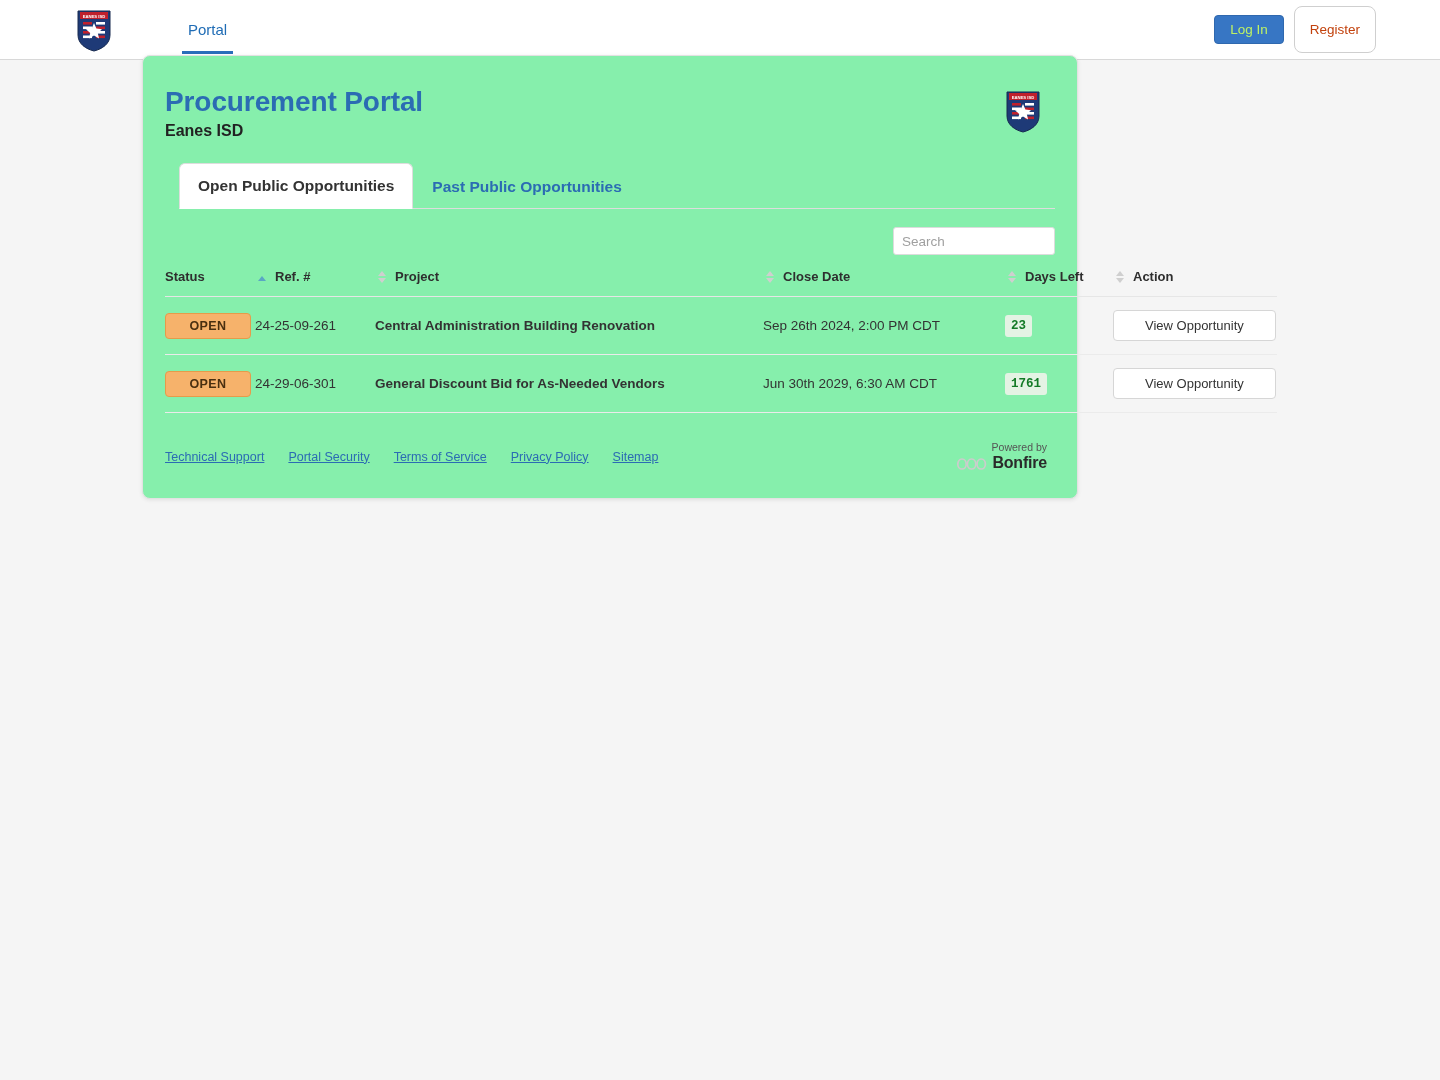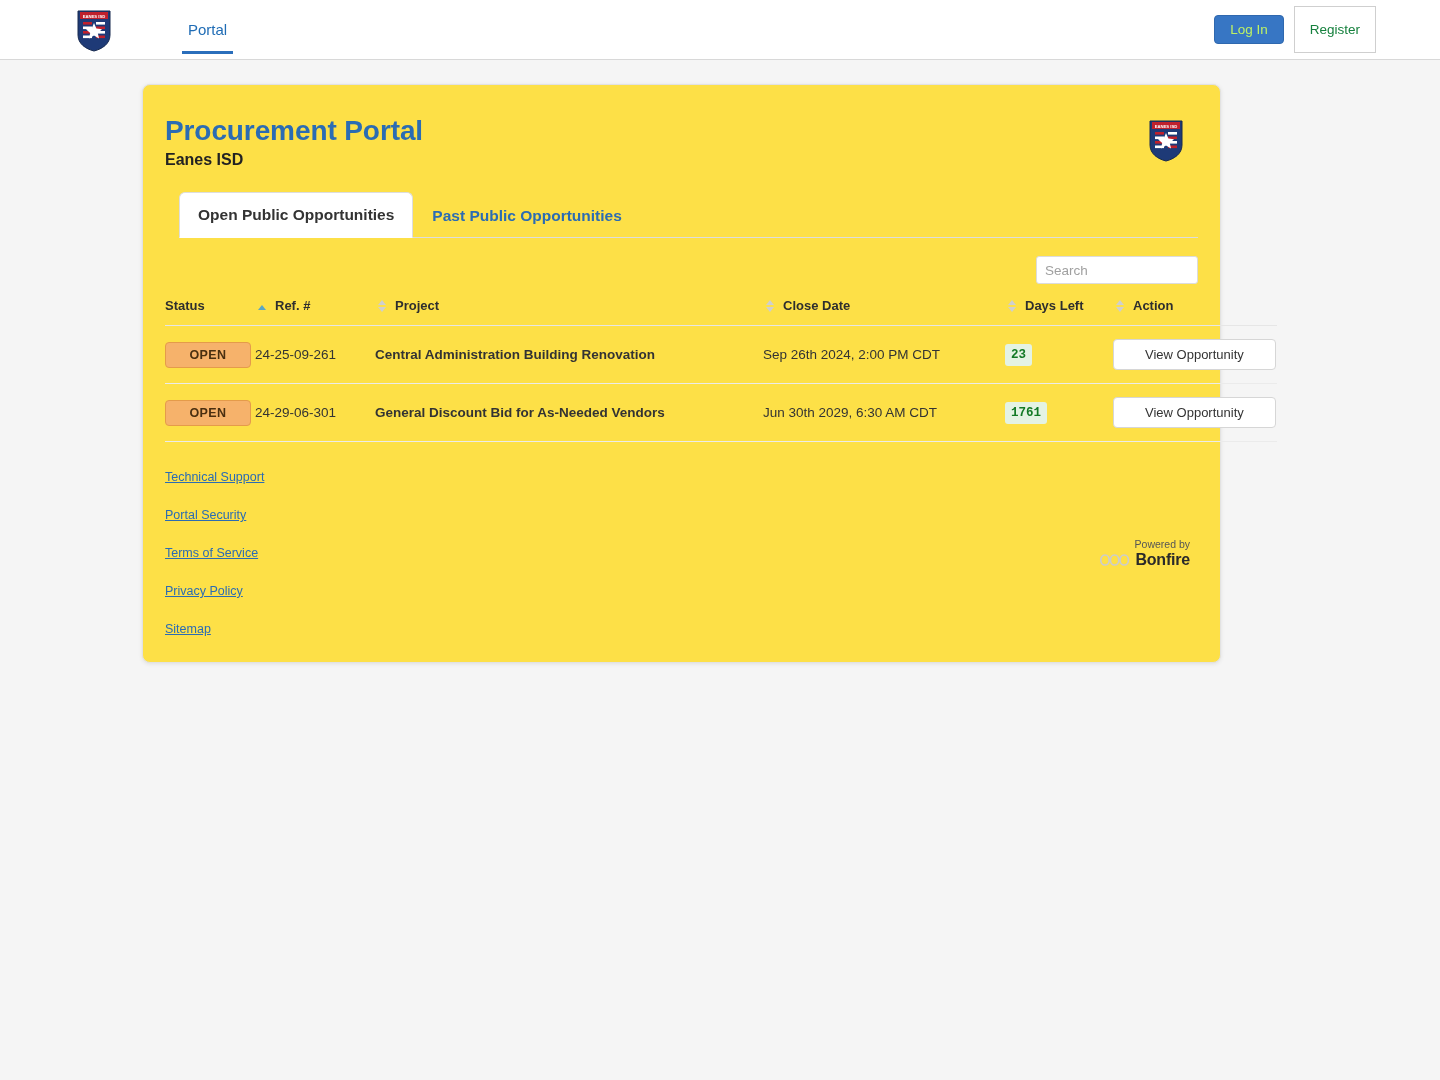--- a/index.html
+++ b/index.html
@@ -68,35 +68,35 @@
     font-size: 13.5px;
     font-weight: 400;
     border-radius: 4px;
     padding: 7px 15px;
     cursor: pointer;
     line-height: 1;
   }
   .btn-register {
     background: #ffffff;
     border: 1px solid #cfcfcf;
-    color: #15803d;
+    color: #c2410c;
     font-size: 13.5px;
-    border-radius: 0;
+    border-radius: 8px;
     padding: 16px 15px;
     cursor: pointer;
     line-height: 1;
   }
 
   
   .card {
     position: absolute;
     left: 142px;
-    top: 84px;
-    width: 1079px;
-    background: #fde047;
+    top: 55px;
+    width: 936px;
+    background: #86efac;
     border: 1px solid #e2e2e2;
     border-radius: 8px;
     box-shadow: 0 1px 4px rgba(0,0,0,0.09);
     padding: 22px 22px 0 22px;
   }
   .card-head {
     display: flex;
     align-items: flex-start;
     justify-content: space-between;
     padding: 8px 0 22px 0;
@@ -260,21 +260,21 @@
     line-height: 1;
   }
 
   
   .card-footer {
     display: flex;
     align-items: center;
     justify-content: space-between;
     padding: 28px 0 26px 0;
   }
-  .footer-links { display: flex; gap: 24px; flex-direction: column; }
+  .footer-links { display: flex; gap: 24px; }
   .footer-links a {
     font-size: 12.5px;
     color: #2b6cb3;
     text-decoration: underline;
     cursor: pointer;
   }
   .powered {
     display: flex;
     flex-direction: column;
     align-items: flex-end;

